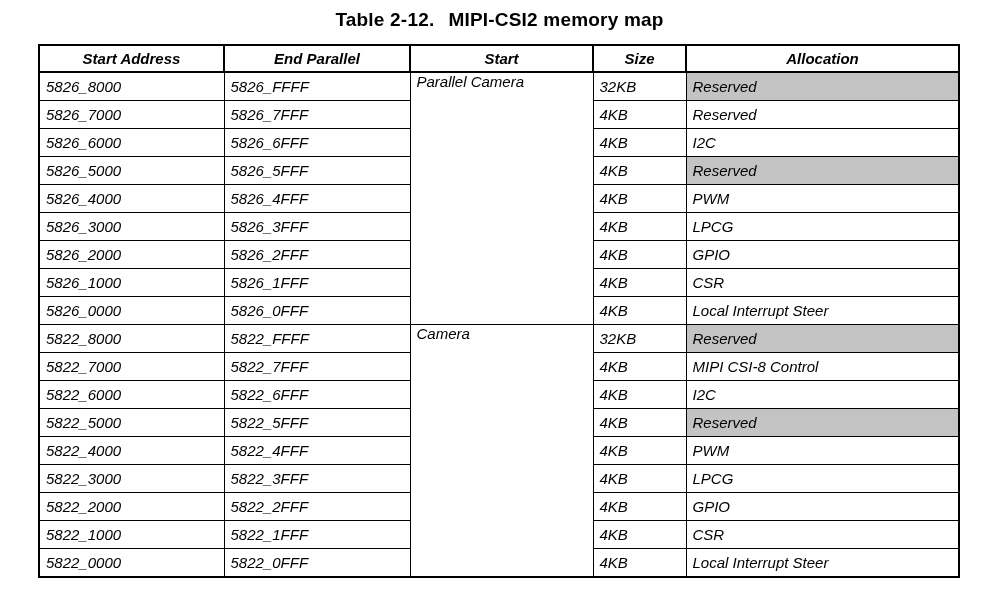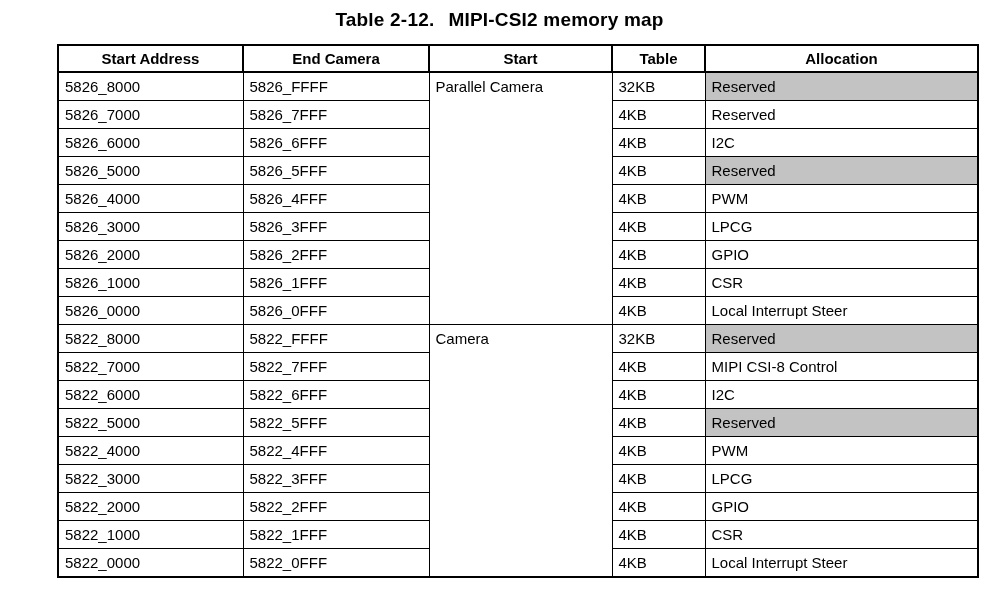--- a/index.html
+++ b/index.html
@@ -19,22 +19,23 @@
     margin-top: 9px;
     letter-spacing: 0.2px;
   }
   .page-title .title-prefix {
     margin-right: 14px;
   }
   table.memory-map {
     border-collapse: collapse;
     table-layout: fixed;
     width: 920px;
-    margin: 13px 0 0 57px;
+    margin: 13px 0 0 38px;
     border: 2px solid #000000;
+    font-style: italic;
   }
   col.c-start  { width: 185px; }
   col.c-end    { width: 186px; }
   col.c-region { width: 183px; }
   col.c-size   { width: 93px;  }
   col.c-alloc  { width: 273px; }
   th {
     border: 2px solid #000000;
     font-size: 15px;
     font-weight: bold;
@@ -48,21 +49,20 @@
     font-size: 15px;
     height: 27px;
     padding: 0 6px;
     vertical-align: middle;
     background: #ffffff;
     overflow: hidden;
     white-space: nowrap;
   }
   td.region-cell {
     vertical-align: top;
-    padding-top: 5px;
   }
   td.shaded {
     background: var(--shaded, #c3c3c3);
   }
 </style>
 </head>
 <body>
 
 <div class="page-title">
   <span class="title-prefix">Table 2-12.</span><span>MIPI-CSI2 memory map</span>
@@ -72,23 +72,23 @@
   <colgroup>
     <col class="c-start">
     <col class="c-end">
     <col class="c-region">
     <col class="c-size">
     <col class="c-alloc">
   </colgroup>
   <thead>
     <tr>
       <th>Start Address</th>
-      <th>End Camera</th>
+      <th>End Parallel</th>
       <th>Start</th>
-      <th>Table</th>
+      <th>Size</th>
       <th>Allocation</th>
     </tr>
   </thead>
   <tbody>
       <tr>
         <td>5826_8000</td>
         <td>5826_FFFF</td>
         <td class="region-cell" rowspan="9">Parallel Camera</td>
         <td>32KB</td>
         <td class="shaded">Reserved</td>

